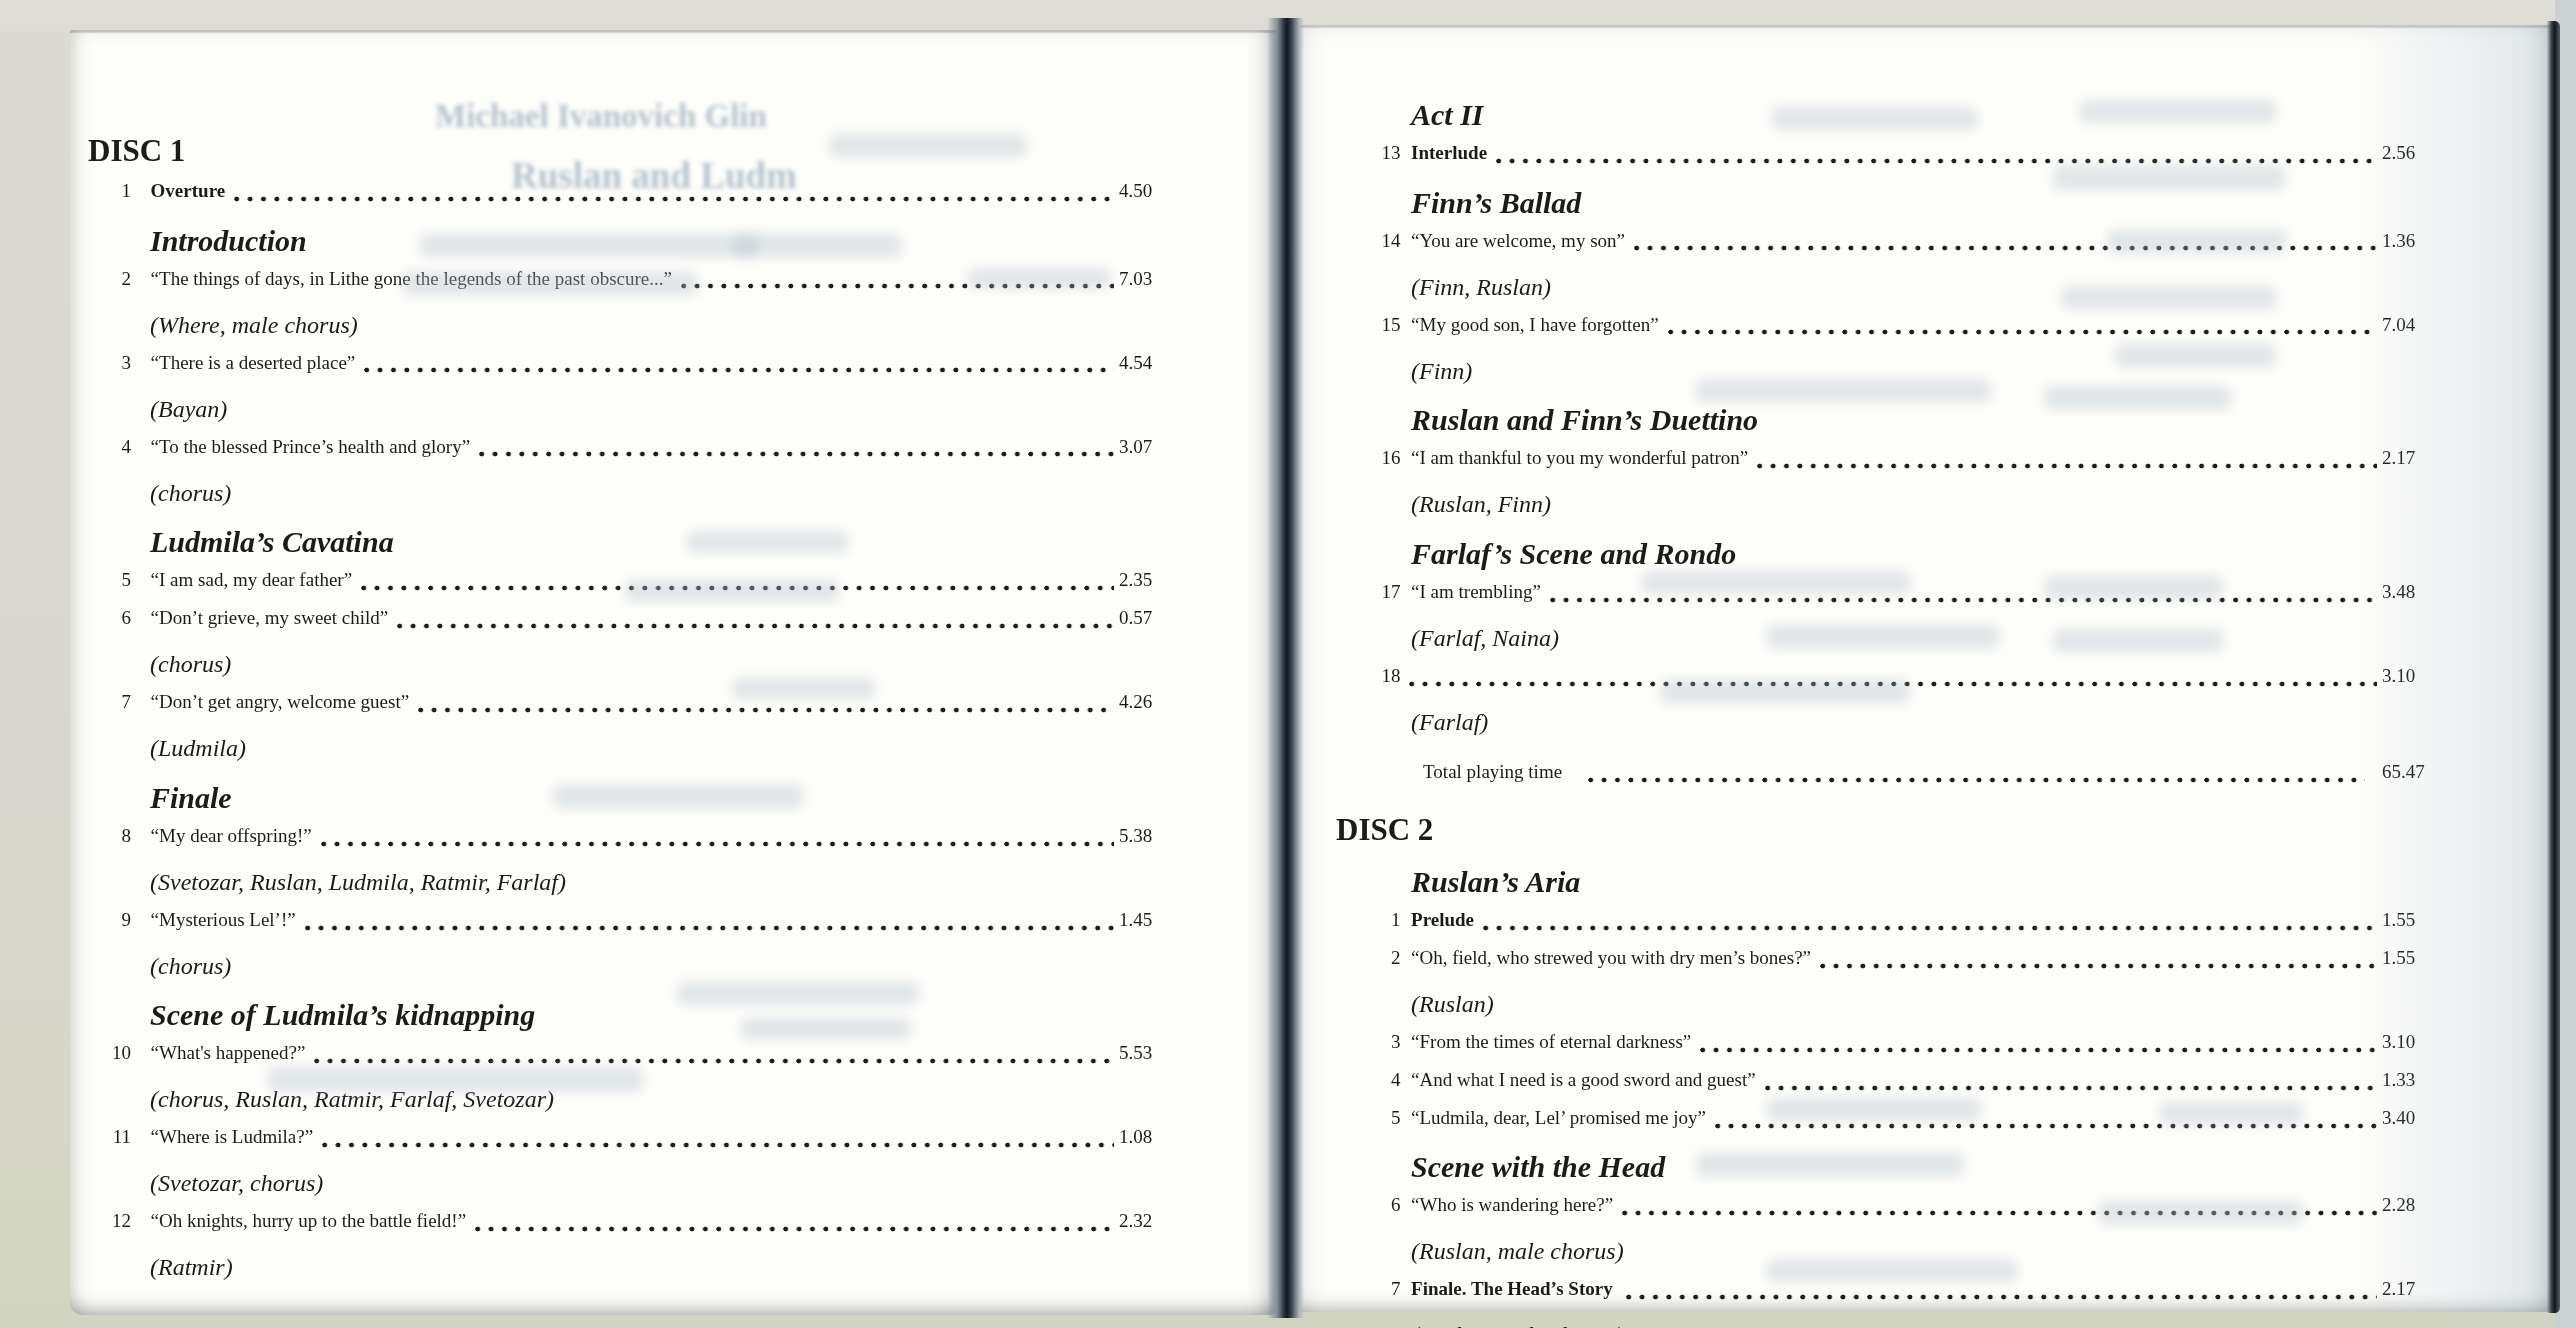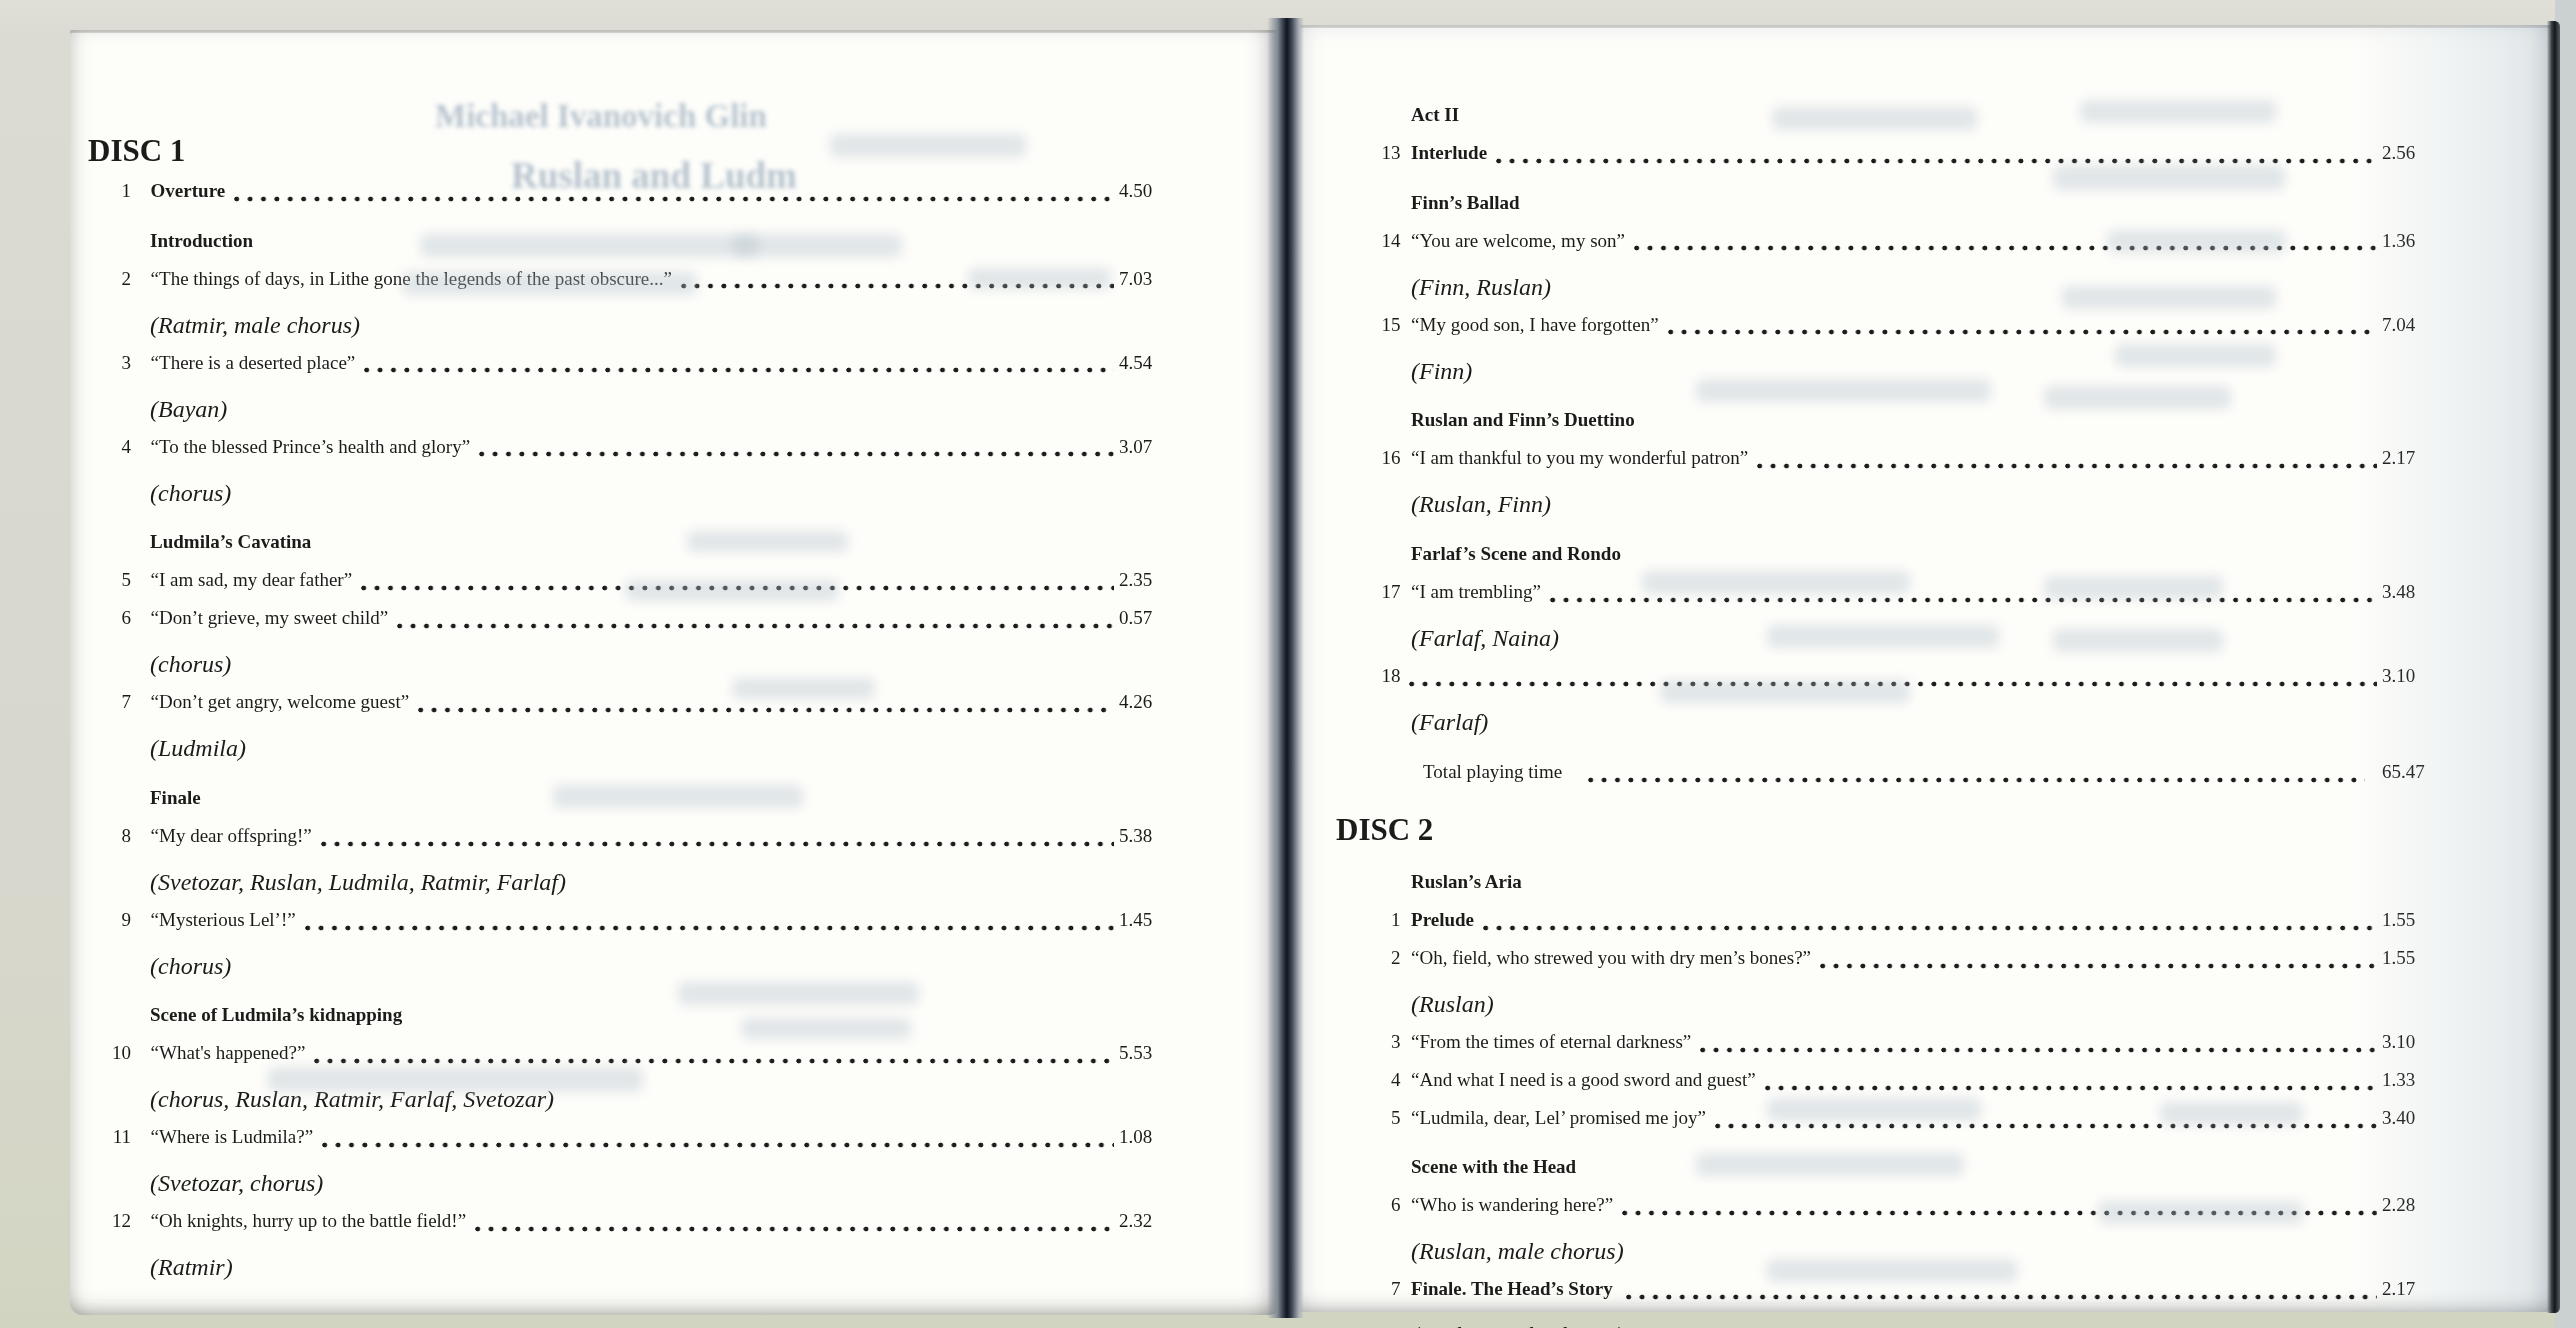--- a/index.html
+++ b/index.html
@@ -41,21 +41,21 @@
     border-radius:0 5.4px 5.4px 0;
   }
   .content { position:absolute; top:0; left:0; right:0; --ni:0px; --gap:19.6px; --ind:62px; }
   .content.cleft  { padding:100px 89px 0 18px; }
   .content.cright { padding:71px 102px 0 40px; --ni:21.4px; --gap:10.7px; --ind:75px; }
 
   .disc  { font-weight:bold; font-size:31px; line-height:42px; margin-top:18px; }
   .content > .disc:first-child { margin-top:0; }
   .headgroup { margin-top:11.6px; }
   .content > .headgroup:first-child { margin-top:0; }
-  .heading { font-weight:bold; font-size:19px; line-height:38px; margin-left:var(--ind); }
+  .heading { font-weight:bold; font-size:30px; line-height:38px; margin-left:var(--ind);font-style:italic; }
   .row { display:flex; align-items:baseline; font-size:19px; line-height:38px; }
   .row.total { margin-top:12.5px;gap:12px; }
   .num { flex:none; width:43px; margin-left:var(--ni); text-align:right; }
   .title { flex:none; margin-left:var(--gap); white-space:pre; }
   .title.b { font-weight:bold; }
   .leader {
     flex:1 1 27px; align-self:flex-end; height:6.2px; margin:0 5.4px 8px 9px;
     background-image:radial-gradient(circle at 2.7px 3.1px, #1c1c1c 2.1px, rgba(0,0,0,0) 2.8px);
     background-size:13.4px 6.2px; background-repeat:repeat-x;
   }
@@ -88,21 +88,21 @@
         </div>
         <div class="headgroup">
           <div class="heading">Introduction</div>
         </div>
         <div class="row">
           <span class="num">2</span>
           <span class="title">“The things of days, in Lithe gone the legends of the past obscure...”</span>
           <span class="leader"></span>
           <span class="dur">7.03</span>
         </div>
-        <div class="performers">(Ratmir, male chorus)</div>
+        <div class="performers">(Where, male chorus)</div>
         <div class="row">
           <span class="num">3</span>
           <span class="title">“There is a deserted place”</span>
           <span class="leader"></span>
           <span class="dur">4.54</span>
         </div>
         <div class="performers">(Bayan)</div>
         <div class="row">
           <span class="num">4</span>
           <span class="title">“To the blessed Prince’s health and glory”</span>

